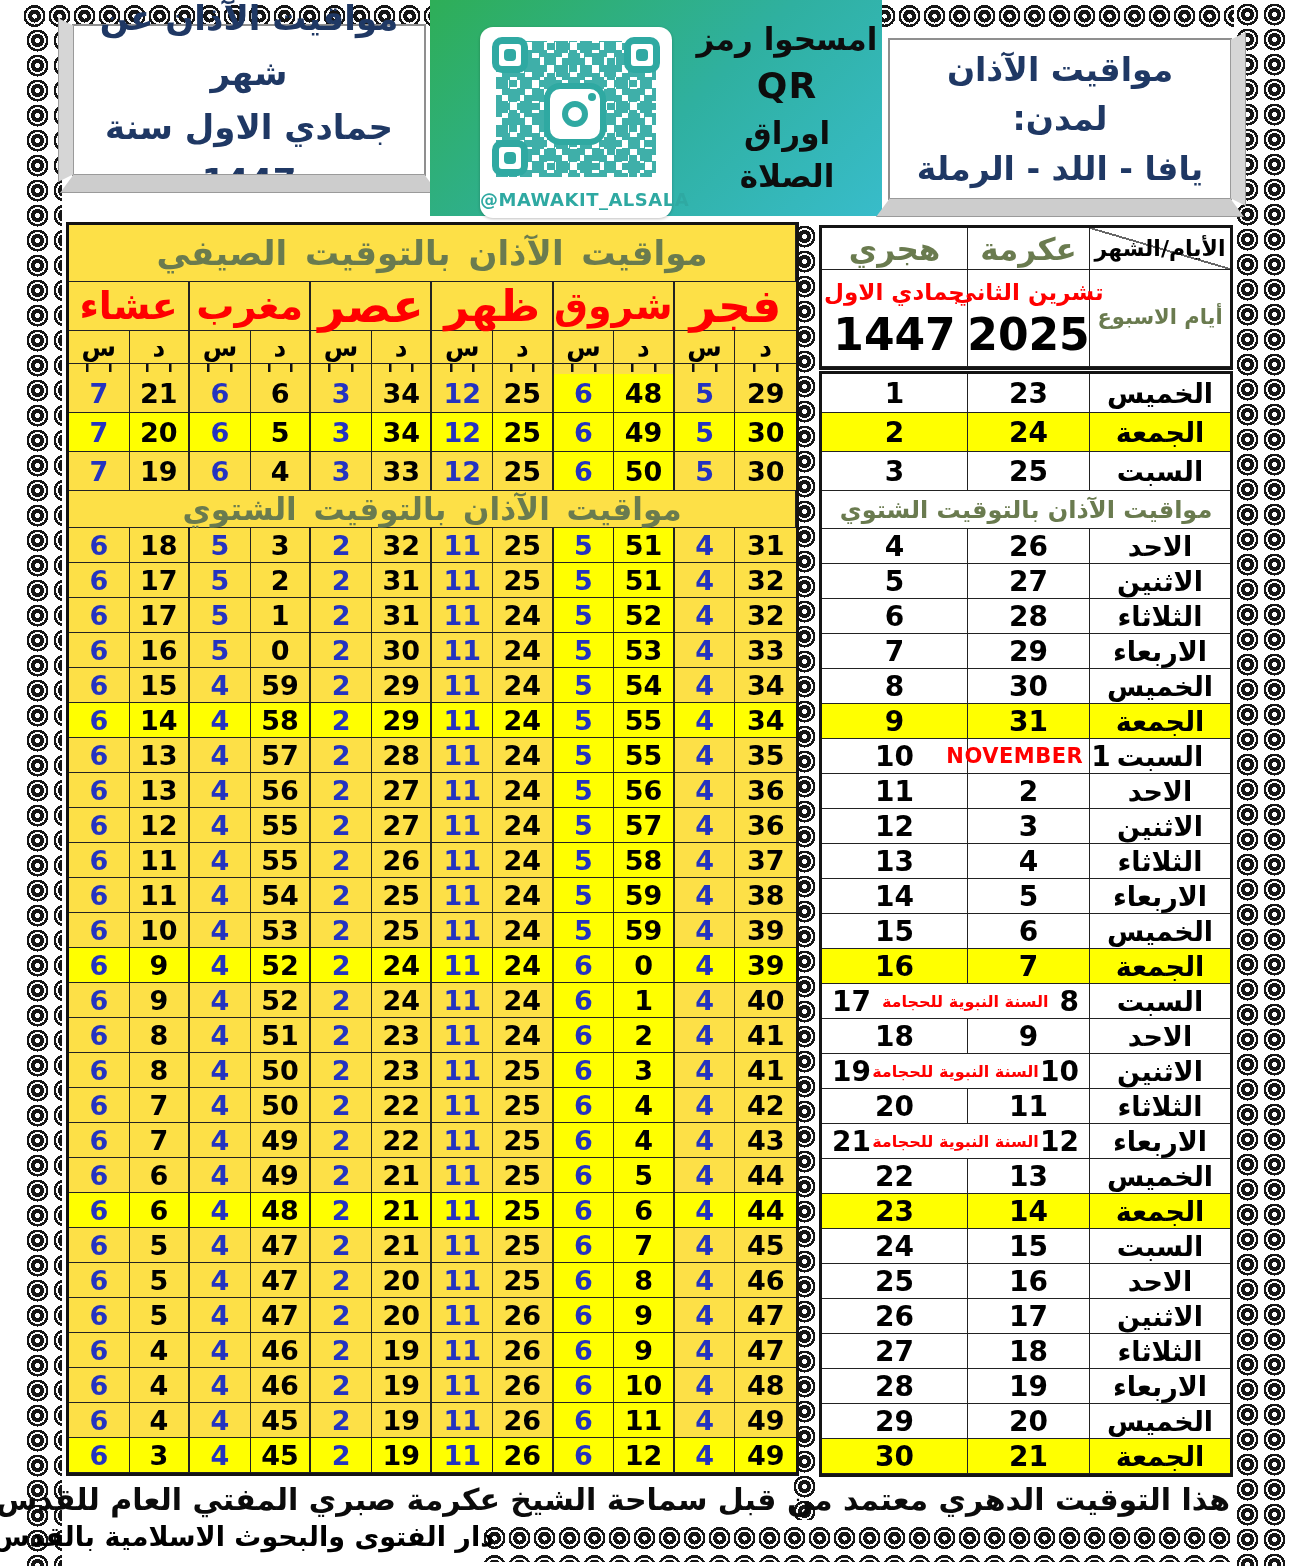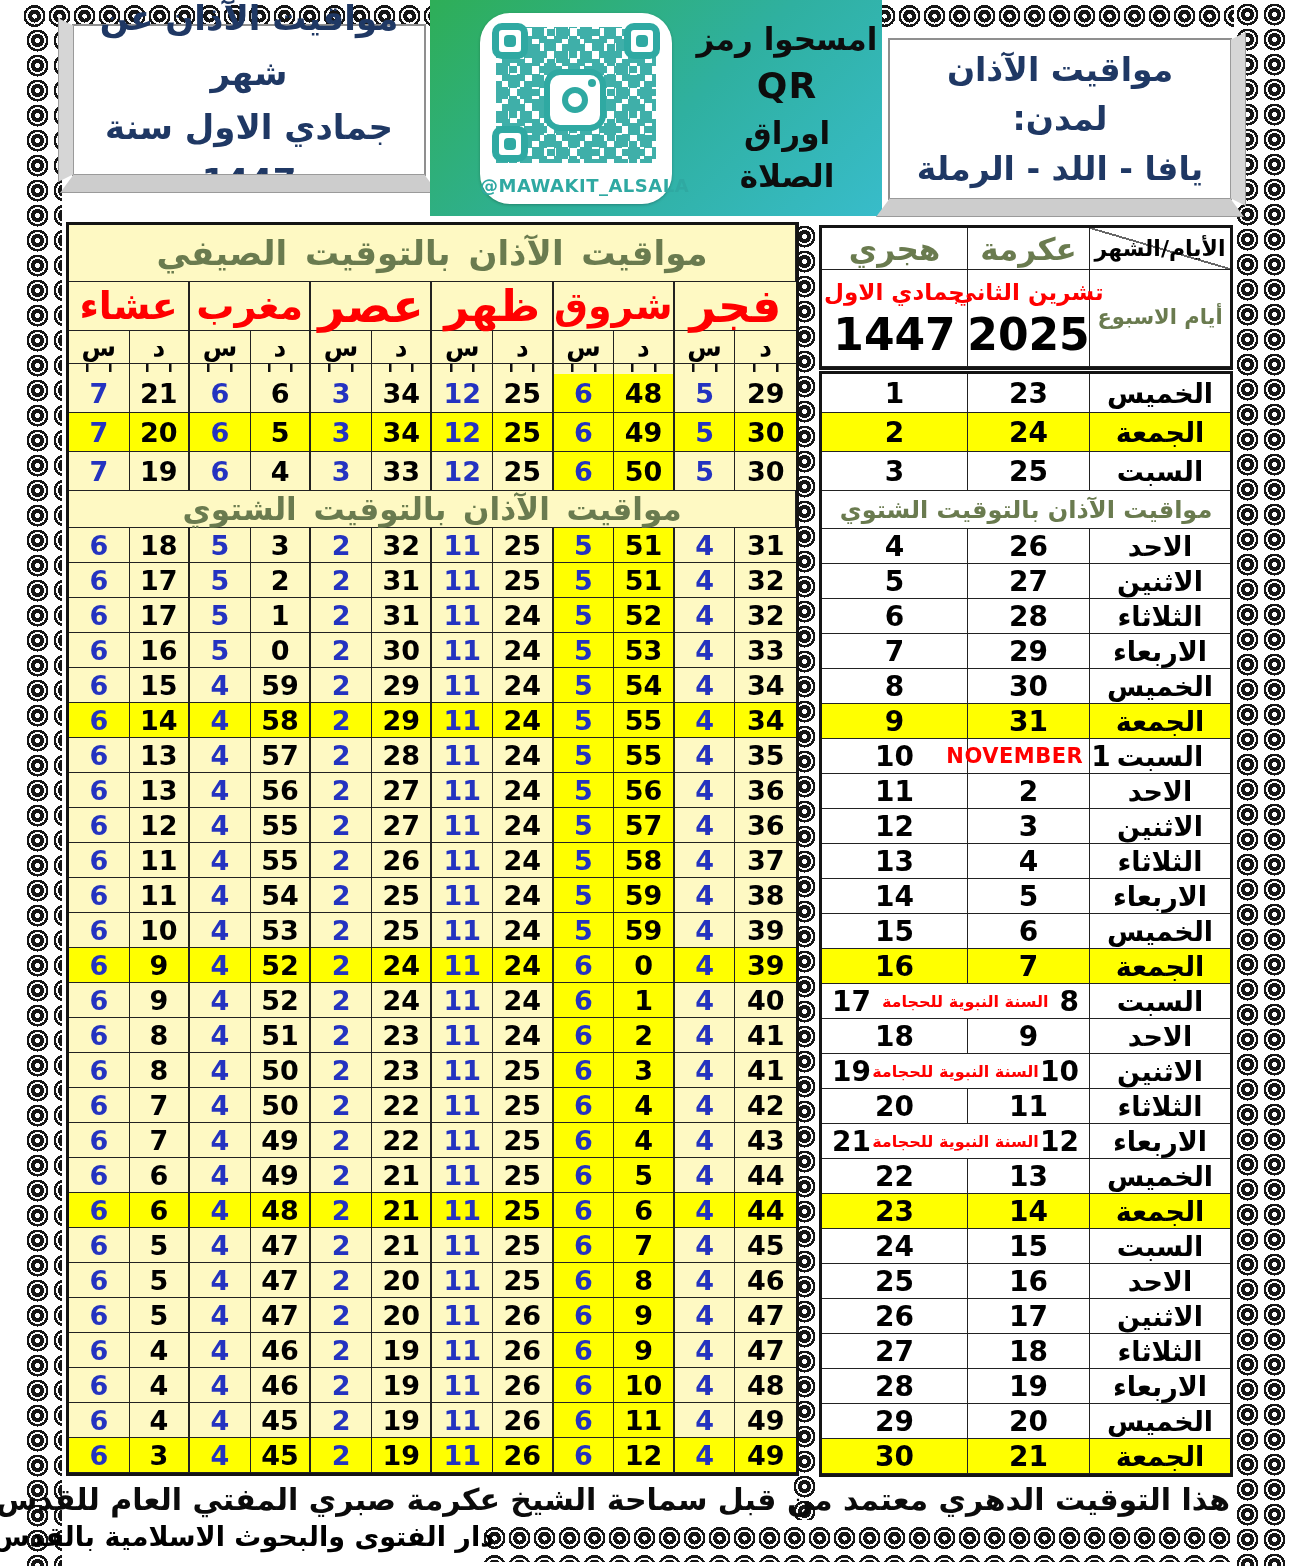--- a/index.html
+++ b/index.html
@@ -23,38 +23,38 @@
   
   .box3d{position:absolute;background:#fff;border:2px solid #8f8f8f;display:flex;flex-direction:column;justify-content:center;align-items:center;text-align:center;direction:rtl;color:#1f3864;font-weight:bold;}
   .box3d::after{content:"";position:absolute;left:-14px;right:-14px;bottom:-19px;height:17px;background:#cdcdcd;border:1px solid #9a9a9a;clip-path:polygon(14px 0, calc(100% - 14px) 0, 100% 100%, 0 100%);}
   .title-left{left:72px;top:24px;width:350px;height:148px;font-size:34px;line-height:1.6;}
   .title-left::before{content:"";position:absolute;left:-16px;top:-8px;bottom:-8px;width:14px;background:#d6d6d6;border:1px solid #9a9a9a;clip-path:polygon(0 0,100% 8px,100% calc(100% - 8px),0 100%);}
   .title-right{left:888px;top:38px;width:340px;height:158px;font-size:33px;line-height:1.5;}
   .title-right::before{content:"";position:absolute;right:-16px;top:-8px;bottom:-8px;width:14px;background:#d6d6d6;border:1px solid #9a9a9a;clip-path:polygon(100% 0,0 8px,0 calc(100% - 8px),100% 100%);}
 
   
   .qr-block{position:absolute;left:430px;top:0;width:452px;height:216px;background:linear-gradient(135deg,#2eae57 0%,#2fb0a0 55%,#38bcca 100%);}
-  .qr-card{position:absolute;left:50px;top:13px;width:192px;height:191px;background:#fff;border-radius:30px;box-shadow:0 1px 3px rgba(0,0,0,.25);}
+  .qr-card{position:absolute;left:50px;top:27px;width:192px;height:191px;background:#fff;border-radius:13px;box-shadow:0 1px 3px rgba(0,0,0,.25);}
   .qr-pattern{position:absolute;left:16px;top:14px;width:160px;height:136px;opacity:.92;
     background:
       repeating-conic-gradient(#2fa9a2 0 25%, transparent 0 50%) 0 0/24px 24px,
       repeating-conic-gradient(#2fa9a2 0 25%, transparent 0 50%) 6px 9px/15px 15px;
   }
   .finder{position:absolute;width:36px;height:36px;background:#fff;border:7px solid #2fa9a2;border-radius:10px;box-sizing:border-box;}
   .finder::after{content:"";position:absolute;left:5px;top:5px;width:12px;height:12px;background:#2fa9a2;border-radius:4px;}
   .f-tl{left:12px;top:10px;} .f-tr{right:12px;top:10px;} .f-bl{left:12px;bottom:42px;}
   .ig-icon{position:absolute;left:64px;top:56px;width:62px;height:62px;background:#fff;border:6px solid #2fa9a2;border-radius:16px;box-sizing:border-box;}
   .ig-icon::before{content:"";position:absolute;left:12px;top:12px;width:26px;height:26px;border:6px solid #2fa9a2;border-radius:50%;box-sizing:border-box;}
   .ig-icon::after{content:"";position:absolute;right:4px;top:4px;width:8px;height:8px;background:#2fa9a2;border-radius:50%;}
   .qr-handle{position:absolute;left:0;right:0;bottom:8px;text-align:center;color:#2fa9a2;font-weight:bold;font-size:18px;letter-spacing:.5px;}
   .qr-caption{position:absolute;left:264px;top:18px;width:186px;text-align:center;direction:rtl;color:#0d0d0d;font-weight:bold;font-size:31px;line-height:1.4;}
   .qr-caption .qr-word{font-size:36px;letter-spacing:1px;text-align:center;}
 
   
-  .lt{position:absolute;left:66px;top:222px;width:727px;border:3px solid #141414;display:grid;grid-template-columns:repeat(12,1fr);background:#fef9c3;}
+  .lt{position:absolute;left:66px;top:222px;width:727px;border:3px solid #141414;display:grid;grid-template-columns:repeat(12,1fr);background:#fde047;}
   .lt .cell{border-right:1.5px solid #222;border-bottom:1.5px solid #222;display:flex;align-items:center;justify-content:center;font-weight:bold;box-sizing:border-box;}
   .lt .c11{border-right:none;}
   .lt .pairend{border-right-width:2.5px;}
   .span12{grid-column:1 / -1;}
   .span2{grid-column:span 2;}
   .lt-title{color:#6a7b4f;font-size:34px;font-weight:bold;direction:rtl;word-spacing:6px;height:57px;}
   .lt-title.winter{height:37px;font-size:31px;}
   .pname{color:#ff0000;direction:rtl;height:49px;font-size:38px;}
   .pn-2,.pn-5{font-size:46px;} .pn-3{font-size:43px;}
   .subhdr{height:33px;font-size:25px;color:#000;}

